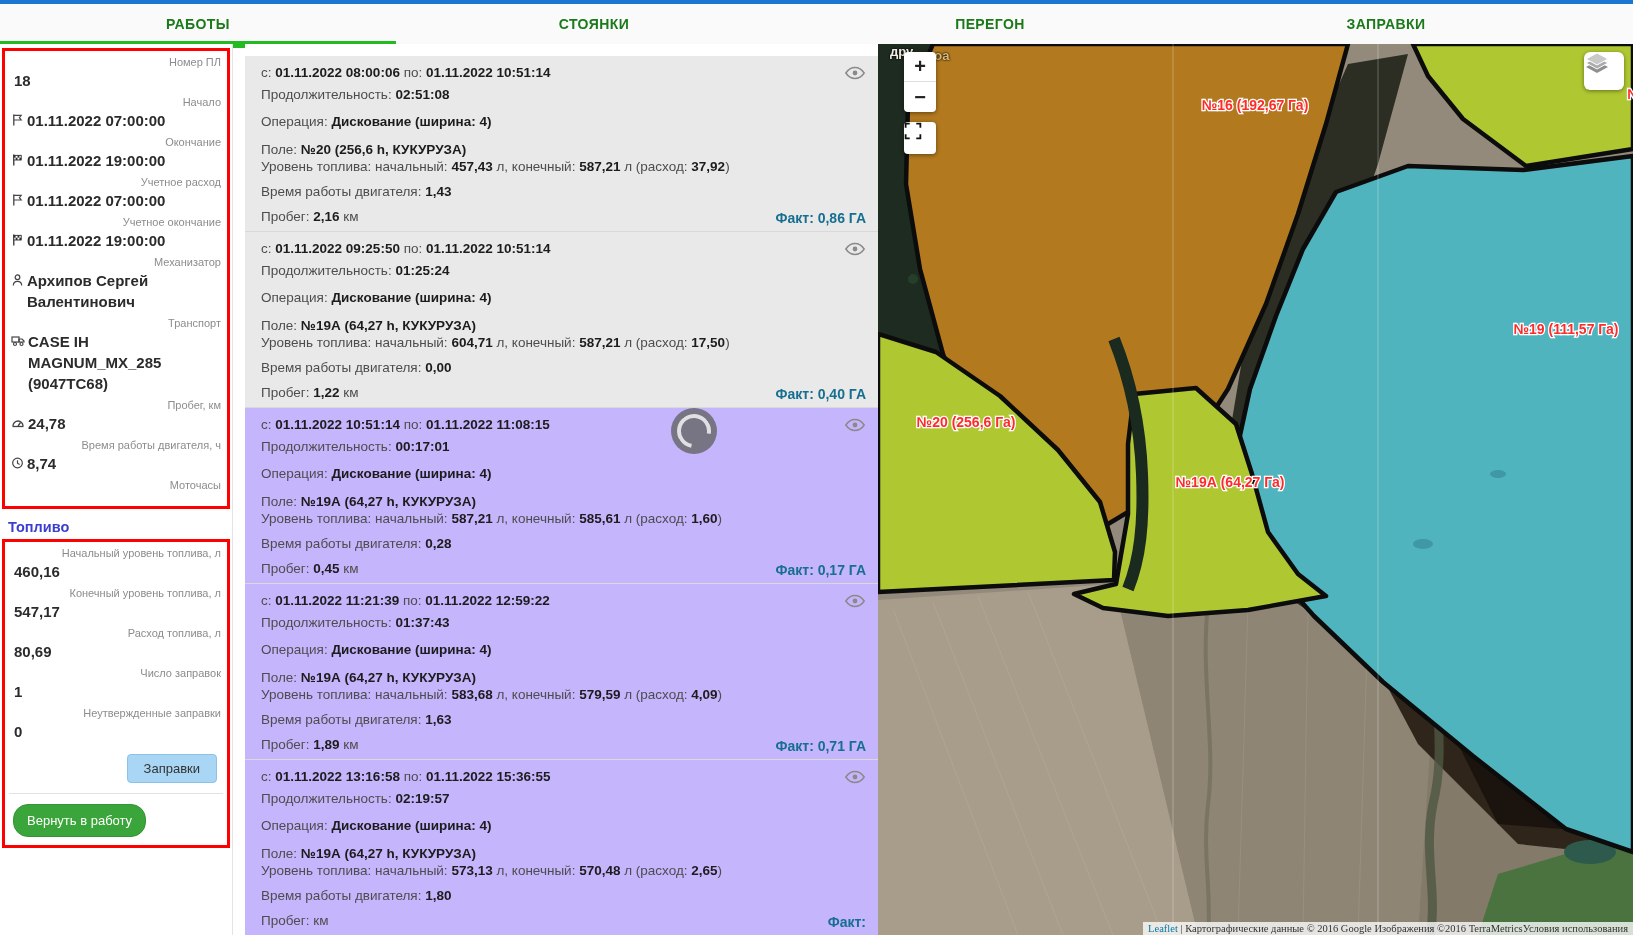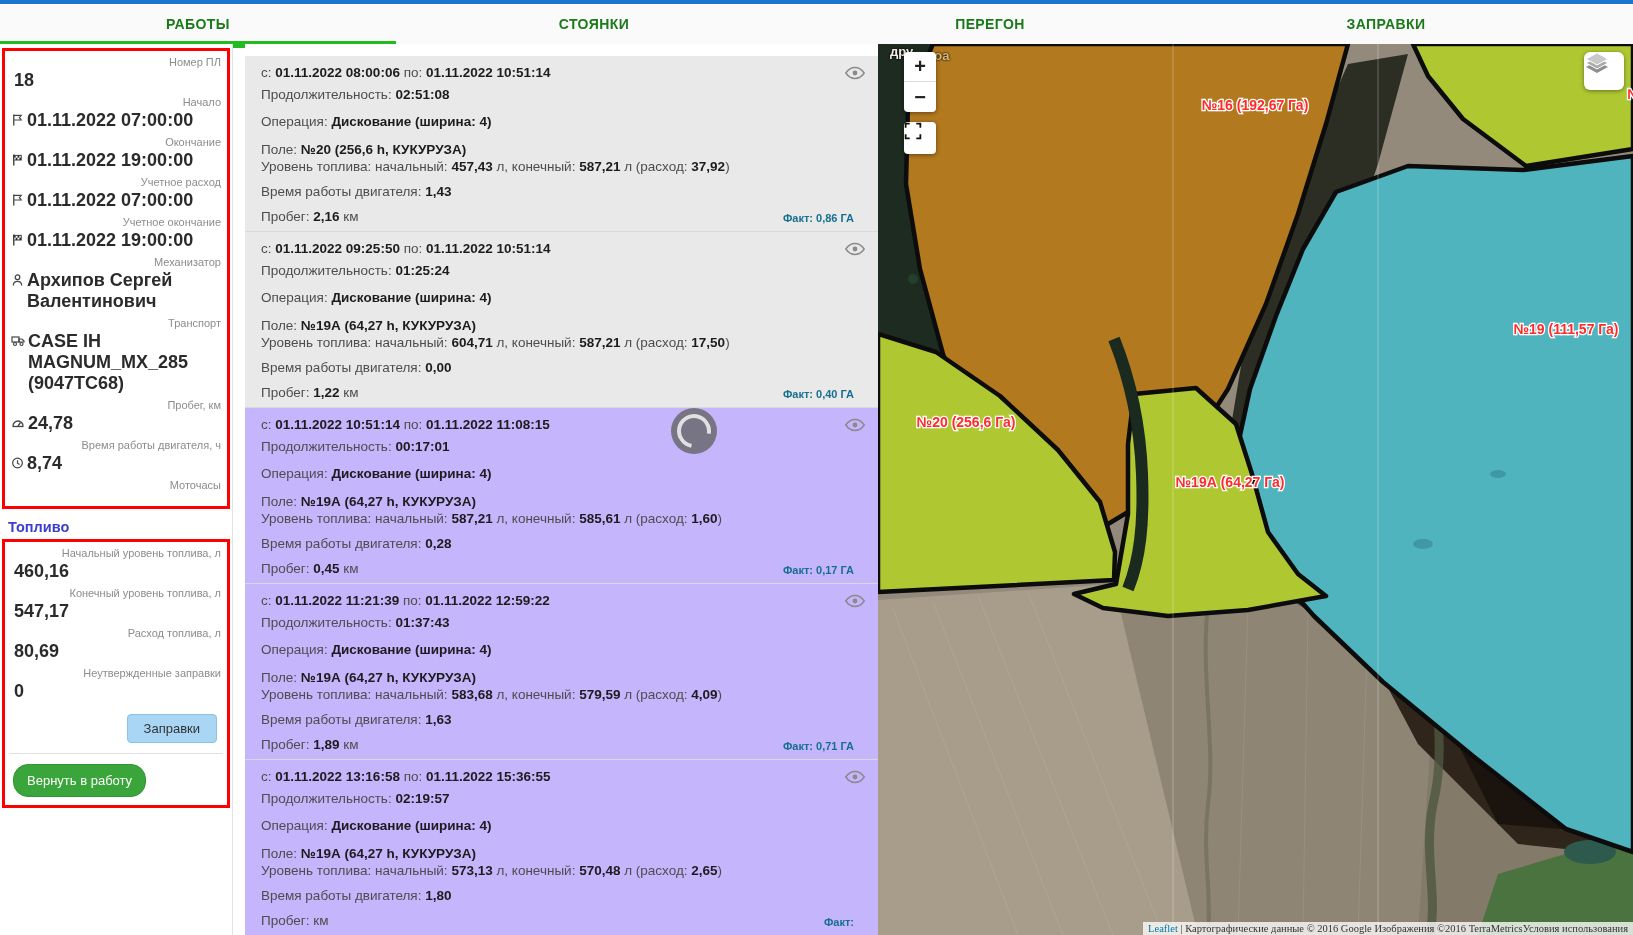--- a/index.html
+++ b/index.html
@@ -12,21 +12,21 @@
           border-bottom:1px solid #e3e3e3;display:flex;}
   .tab{width:396px;height:40px;display:flex;align-items:center;justify-content:center;
        color:#1a7a1a;font-weight:bold;font-size:14px;letter-spacing:.4px;cursor:pointer;position:relative;}
   .tab.active::after{content:"";position:absolute;left:0;bottom:-4px;width:100%;height:7px;background:#22bb22;}
   
   .sidebar{position:absolute;left:0;top:44px;width:233px;height:891px;background:#fff;
            border-right:1px solid #e3e3e3;box-sizing:border-box;}
   .redbox{border:3px solid #fe0000;margin:4px 2px 0 2px;padding:4px 6px 6px 6px;box-sizing:border-box;}
   .side-row{margin-bottom:4px;}
   .side-label{font-size:11px;color:#8c8c8c;line-height:15px;text-align:right;}
-  .side-value{font-size:18px;color:#2b2b2b;font-weight:bold;line-height:21px;display:flex;align-items:flex-start;}
+  .side-value{font-size:15px;color:#2b2b2b;font-weight:bold;line-height:21px;display:flex;align-items:flex-start;}
   .side-value .ic{flex:0 0 auto;margin:3px 3px 0 0;display:inline-flex;}
   .side-value .tx{word-break:break-word;}
   .fuel-h{color:#3a3fd1;font-weight:bold;font-size:14.5px;margin:10px 0 4px 8px;}
   .btn-blue{background:#a8d6f4;border:1px solid #8cc2ea;border-radius:4px;color:#333;font-size:13px;
             padding:6px 16px;float:right;margin:8px 4px 10px 0;cursor:pointer;font-family:inherit;}
   .box-hr{border:0;border-top:1px solid #e2e2e2;clear:both;margin:4px -2px;}
   .btn-green{background:#3aa53a;border:1px solid #349534;border-radius:15px;color:#fff;font-size:13px;
              padding:8px 13px;margin:6px 0 2px 2px;cursor:pointer;font-family:inherit;}
   
   .list-panel{position:absolute;left:245px;top:44px;width:633px;height:891px;background:#fff;
@@ -34,21 +34,21 @@
   .work{position:relative;height:176px;box-sizing:border-box;padding:8px 16px 4px 16px;
         border-bottom:1px solid #d9d9d9;background:#c4b5fd;font-size:13.5px;color:#4d4d4d;line-height:17px;}
   .work.shaded{background:#e9e9e9;}
   .w-r1{margin-bottom:5px;padding-right:40px;}
   .w-dur{margin-bottom:10px;}
   .w-op{margin-bottom:11px;}
   .w-field{margin-bottom:0;}
   .w-fuel{margin-bottom:8px;}
   .w-eng{margin-bottom:8px;}
   .w-eye{position:absolute;right:12px;top:10px;cursor:pointer;}
-  .w-fact{position:absolute;right:24px;bottom:4px;color:#176f90;font-weight:bold;font-size:11px;}
+  .w-fact{position:absolute;right:12px;bottom:4px;color:#176f90;font-weight:bold;font-size:14px;}
   .w-fact b{color:#176f90;}
   .spinner{position:absolute;left:426px;top:364px;width:46px;height:46px;border-radius:50%;
            background:rgba(100,100,100,.8);display:flex;align-items:center;justify-content:center;}
   .spinner .ring{width:26px;height:26px;border-radius:50%;border:4px solid rgba(235,235,235,.9);
                  border-bottom-color:transparent;transform:rotate(-35deg);}
   
   .map-panel{position:absolute;left:878px;top:44px;width:755px;height:891px;overflow:hidden;background:#948a7b;}
   .map-panel svg{position:absolute;left:0;top:0;}
   .fld{fill:#ff2a2a;font:600 14px "Liberation Sans",sans-serif;paint-order:stroke;stroke:#ffffff;
        stroke-width:2.6px;text-anchor:middle;}
@@ -228,20 +228,27 @@
     </div>
   </div>
         <div class="side-row">
     <div class="side-label">Расход топлива, л</div>
     <div class="side-value">
       <span class="ic"></span>
       <span class="tx">80,69</span>
     </div>
   </div>
         <div class="side-row">
+    <div class="side-label">Число заправок</div>
+    <div class="side-value">
+      <span class="ic"></span>
+      <span class="tx">1</span>
+    </div>
+  </div>
+        <div class="side-row">
     <div class="side-label">Неутвержденные заправки</div>
     <div class="side-value">
       <span class="ic"></span>
       <span class="tx">0</span>
     </div>
   </div>
       </div>
     <button class="btn-blue">Заправки</button>
     <hr class="box-hr">
     <button class="btn-green">Вернуть в работу</button>

